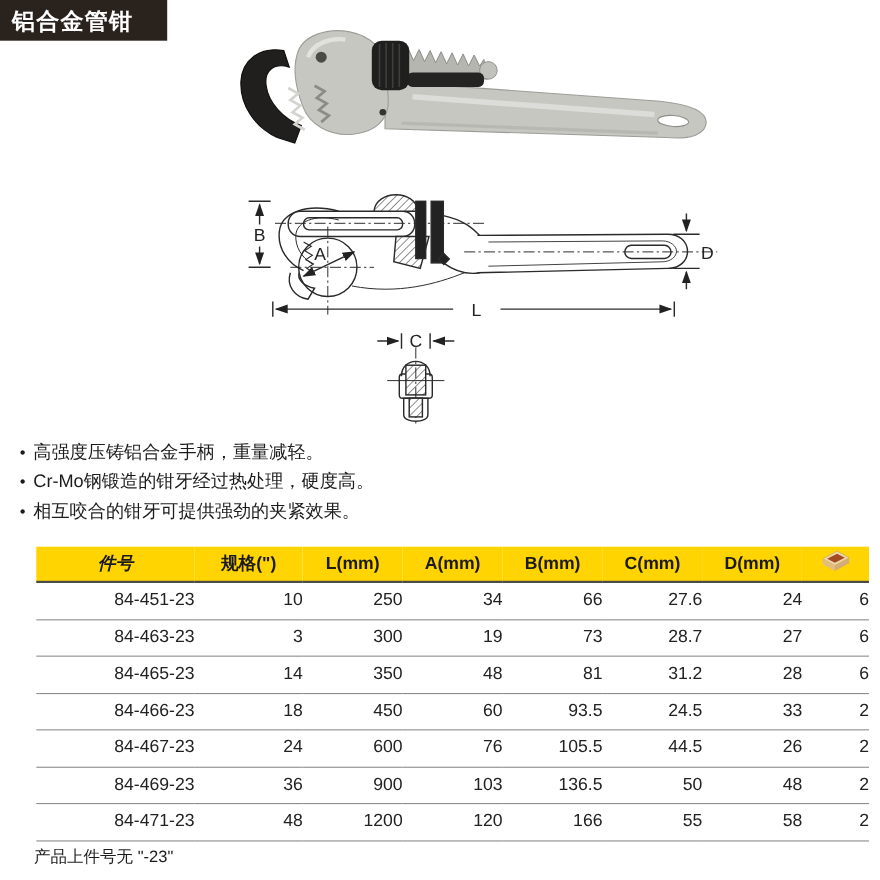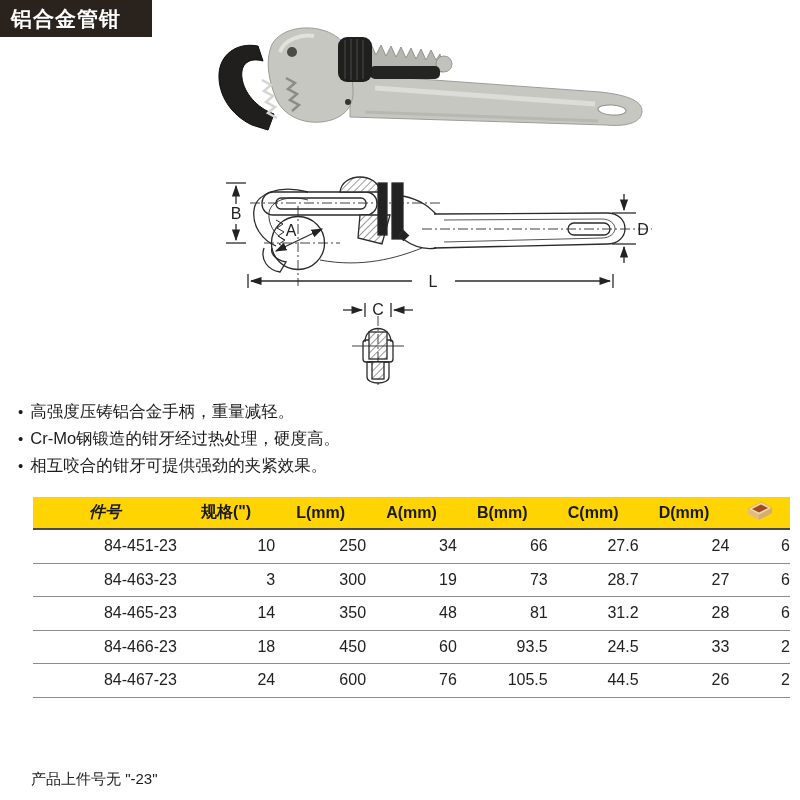--- a/index.html
+++ b/index.html
@@ -222,18 +222,38 @@
         <tr>
         <td>84-467-23</td>
         <td>24</td>
         <td>600</td>
         <td>76</td>
         <td>105.5</td>
         <td>44.5</td>
         <td>26</td>
         <td>2</td>
       </tr>
+        <tr>
+        <td>84-469-23</td>
+        <td>36</td>
+        <td>900</td>
+        <td>103</td>
+        <td>136.5</td>
+        <td>50</td>
+        <td>48</td>
+        <td>2</td>
+      </tr>
+        <tr>
+        <td>84-471-23</td>
+        <td>48</td>
+        <td>1200</td>
+        <td>120</td>
+        <td>166</td>
+        <td>55</td>
+        <td>58</td>
+        <td>2</td>
+      </tr>
       </tbody>
   </table>
 
   <div class="footer-note">产品上件号无 "-23"</div>
 
 </div>
 
 </body></html>

